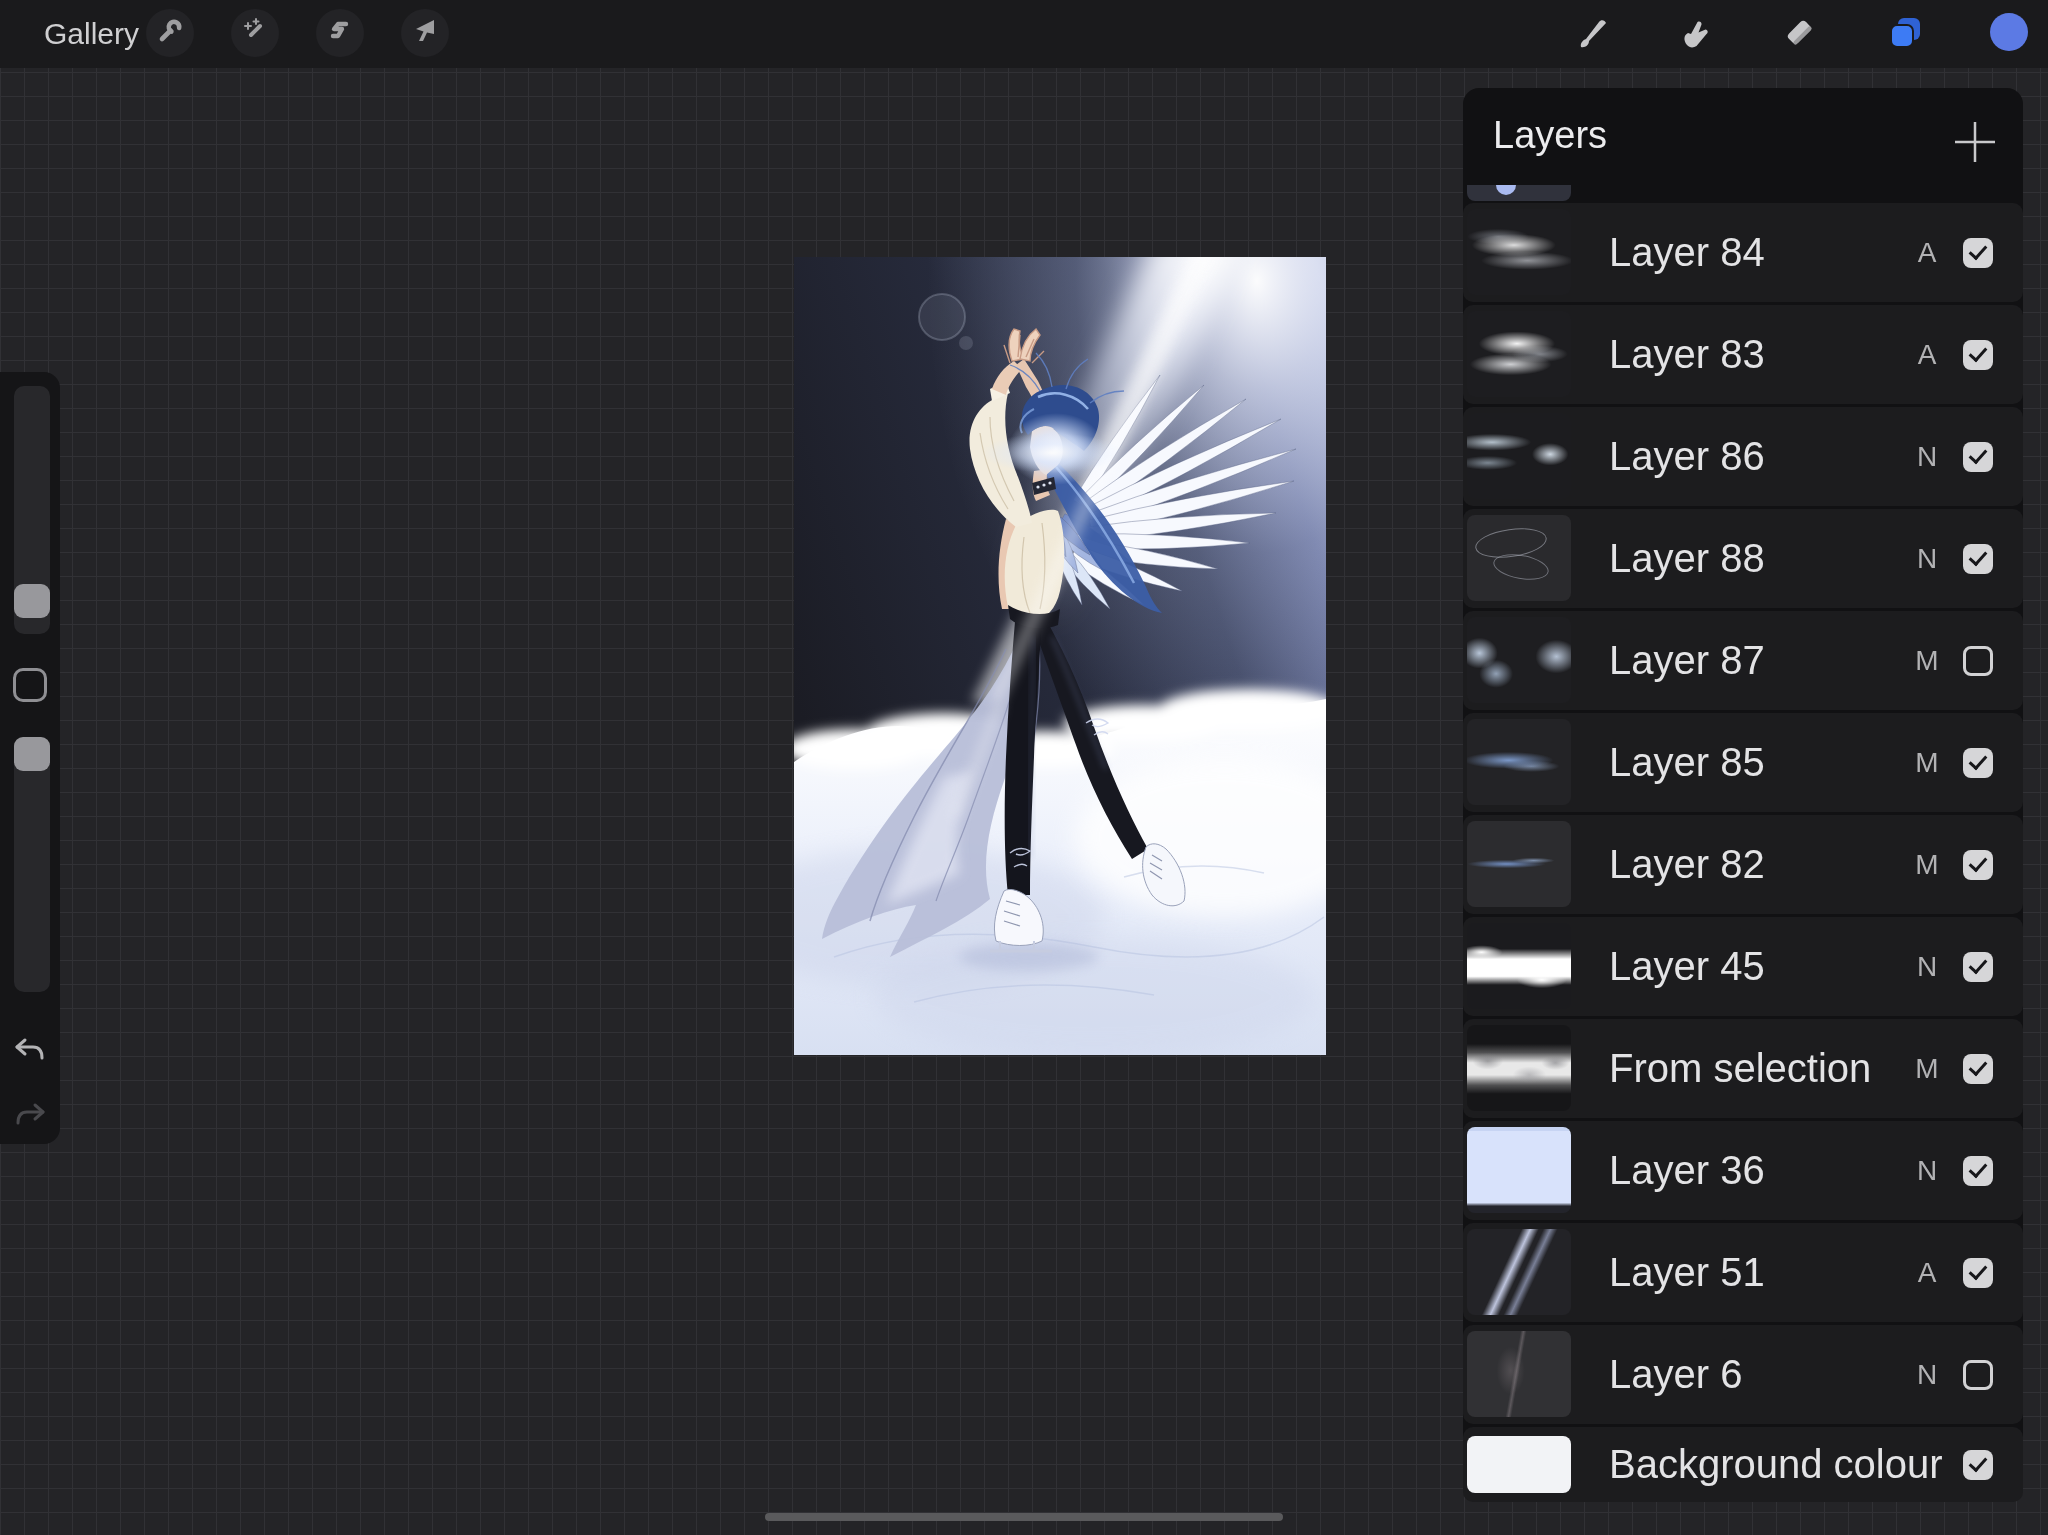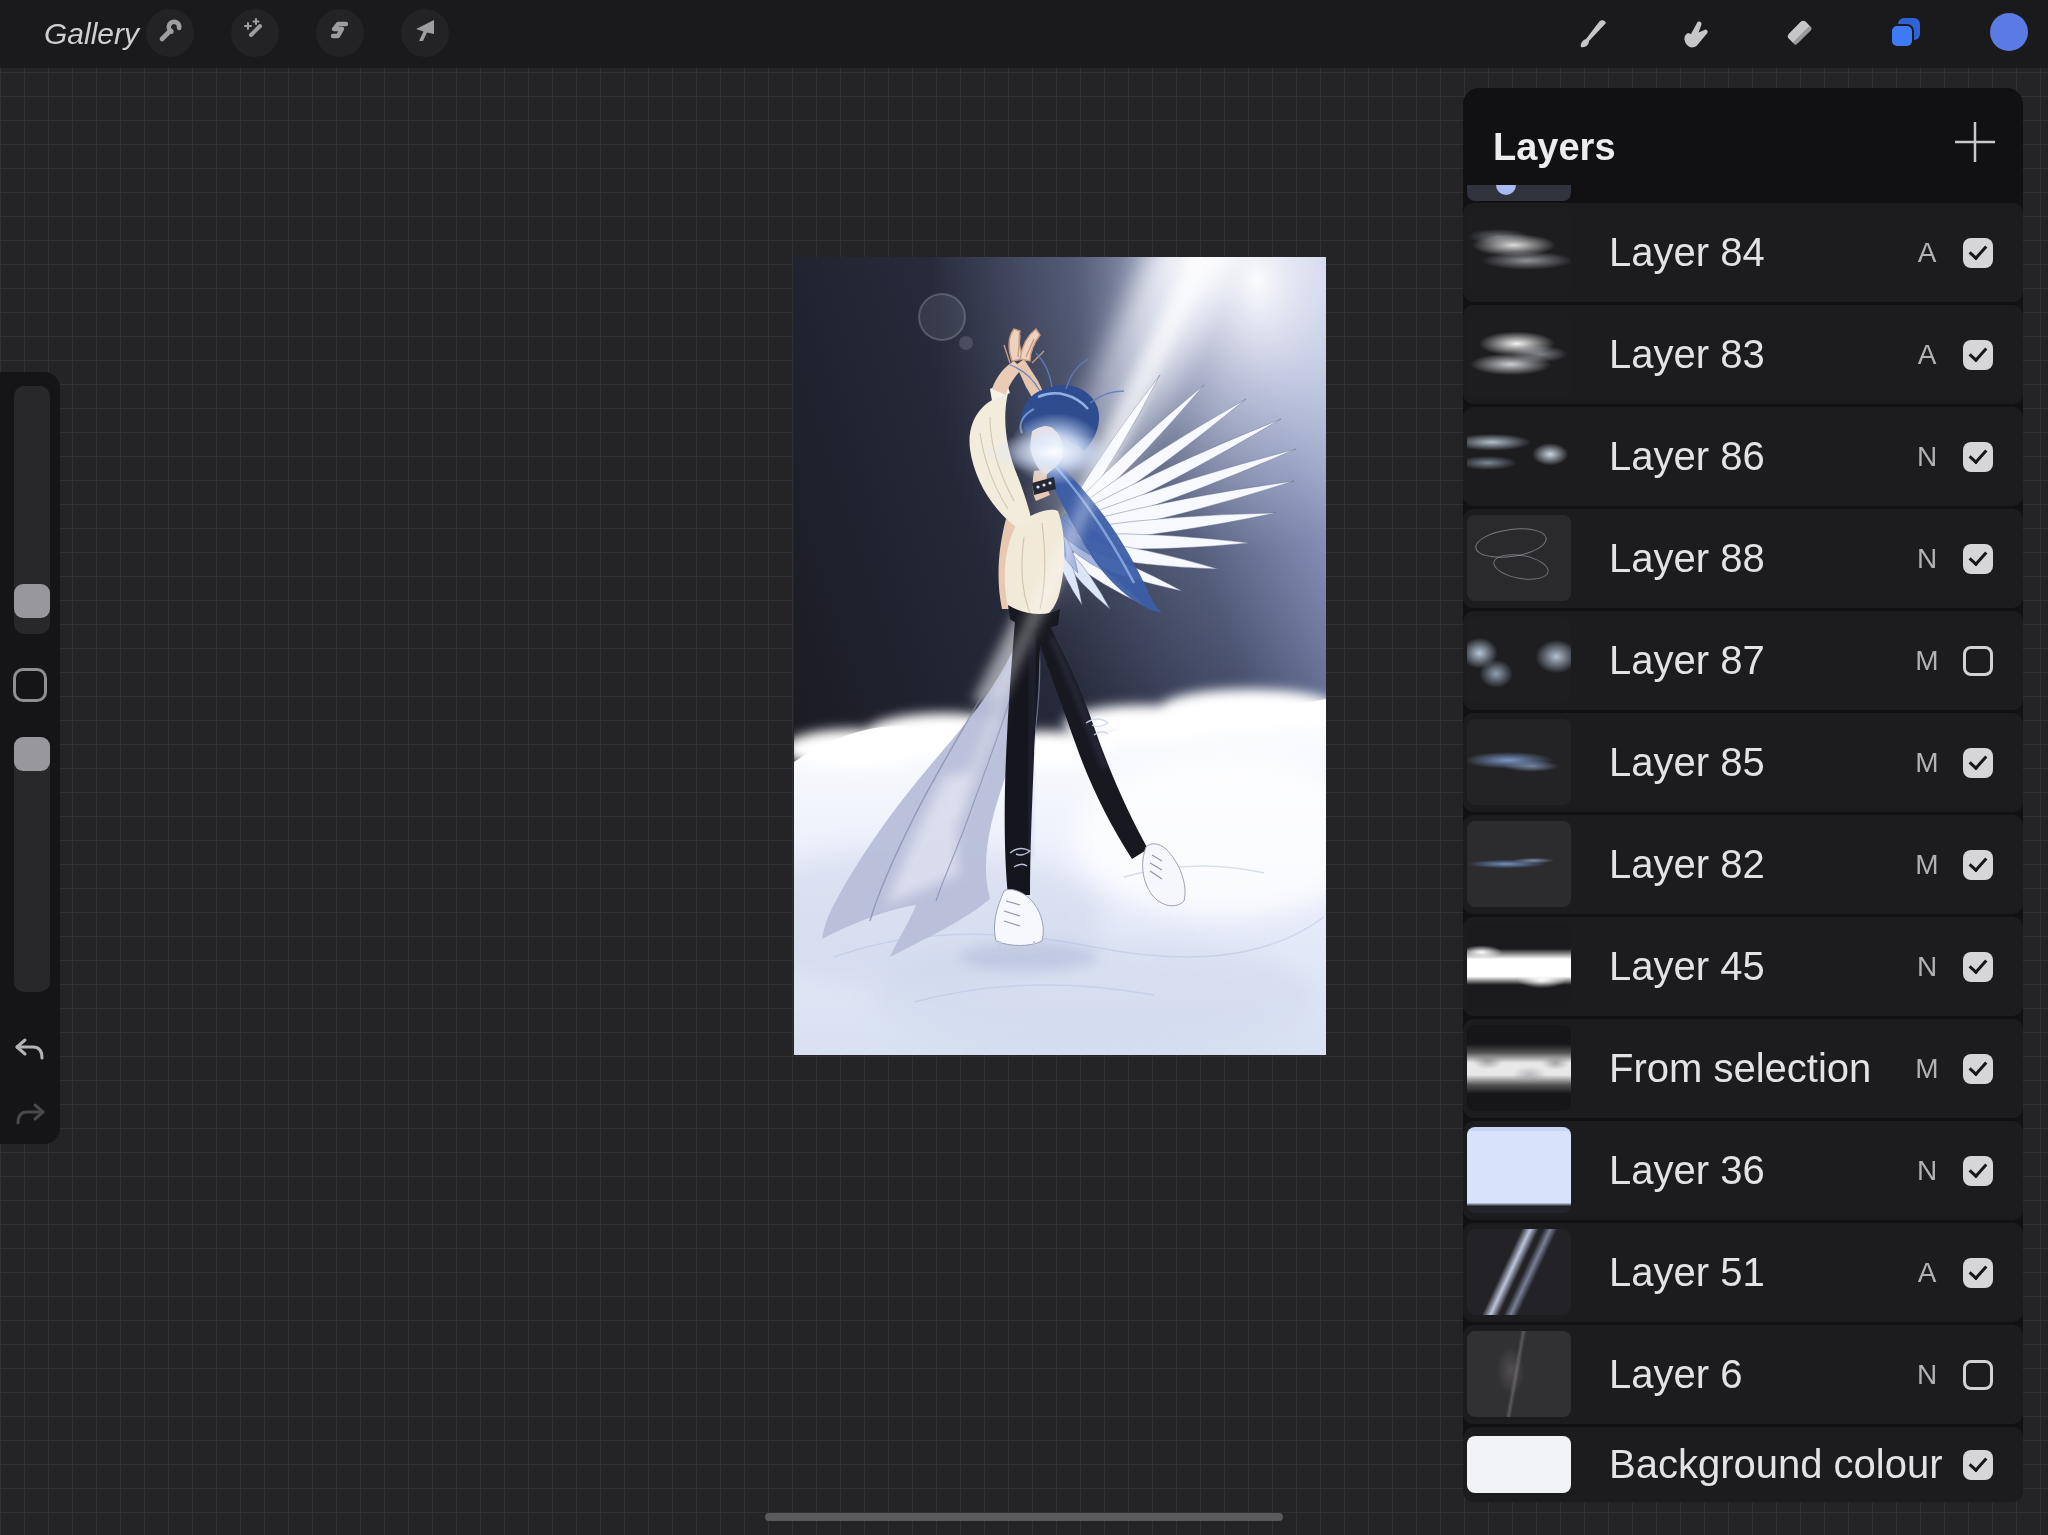--- a/index.html
+++ b/index.html
@@ -6,37 +6,37 @@
   #stage{
     position:relative;width:2048px;height:1535px;overflow:hidden;
     font-family:"Liberation Sans", sans-serif;
     background-color:#242427;
     background-image:
       linear-gradient(#313135 1px, transparent 1px),
       linear-gradient(90deg,#313135 1px, transparent 1px);
     background-size:24px 24px;
   }
   
-  #topbar{position:absolute;left:0;top:0;width:2048px;height:68px;background:#1a1a1c;z-index:30;font-style:italic;}
+  #topbar{position:absolute;left:0;top:0;width:2048px;height:68px;background:#1a1a1c;z-index:30;}
   #gallery-btn{position:absolute;left:44px;top:0;height:68px;line-height:68px;font-size:30px;color:#cfcfd1;cursor:default;}
   .toolcircle{position:absolute;top:9px;width:48px;height:48px;border-radius:50%;background:#232326;display:flex;align-items:center;justify-content:center;}
   .toolglyph{position:absolute;top:14px;width:40px;height:40px;display:flex;align-items:center;justify-content:center;}
   
   #sidebar{position:absolute;left:0;top:372px;width:60px;height:772px;background:#151517;border-radius:0 16px 16px 0;z-index:20;}
   .slider-track{position:absolute;left:14px;width:36px;background:#28282b;border-radius:10px;}
   .slider-handle{position:absolute;left:0;width:36px;height:34px;background:#98989c;border-radius:9px;}
   #modify-btn{position:absolute;left:13px;top:296px;width:34px;height:34px;border:3px solid #8f8f93;border-radius:10px;box-sizing:border-box;background:transparent;}
   .side-icon{position:absolute;left:13px;width:34px;height:30px;}
   
   #canvas-wrap{position:absolute;left:794px;top:257px;width:532px;height:798px;z-index:10;}
   #canvas-wrap svg{display:block;}
   
   #layers-panel{position:absolute;left:1463px;top:88px;width:560px;height:1414px;background:#111113;border-radius:16px;z-index:25;}
   #panel-header{position:absolute;left:0;top:0;width:560px;height:112px;}
-  #panel-title{position:absolute;left:30px;top:38px;font-size:38px;font-weight:700;color:#ececee;}
+  #panel-title{position:absolute;left:30px;top:26px;font-size:38px;font-weight:400;color:#ececee;}
   #add-layer{position:absolute;right:26px;top:32px;width:44px;height:44px;}
   #partial-row{position:absolute;left:4px;top:97px;width:104px;height:16px;background:#30323c;border-radius:0 0 8px 8px;overflow:hidden;}
   #partial-wedge{position:absolute;left:29px;top:0;width:20px;height:10px;background:#a9baf0;border-radius:0 0 12px 12px;}
   #rows{position:absolute;left:0;top:115px;width:560px;}
   .layer-row{position:relative;width:560px;height:99px;background:#1c1c1e;border-radius:10px;margin-bottom:3px;}
   .layer-row.short{height:75px;}
   .thumb{position:absolute;left:4px;top:6px;width:104px;height:86px;border-radius:8px;background:#1f1f22;overflow:hidden;}
   .layer-row.short .thumb{top:9px;height:57px;}
   .layer-label{position:absolute;left:146px;top:0;height:100%;display:flex;align-items:center;font-size:40px;color:#e3e3e5;}
   .blend-letter{position:absolute;left:440px;width:48px;top:0;height:100%;display:flex;align-items:center;justify-content:center;font-size:28px;color:#b2b2b4;}

